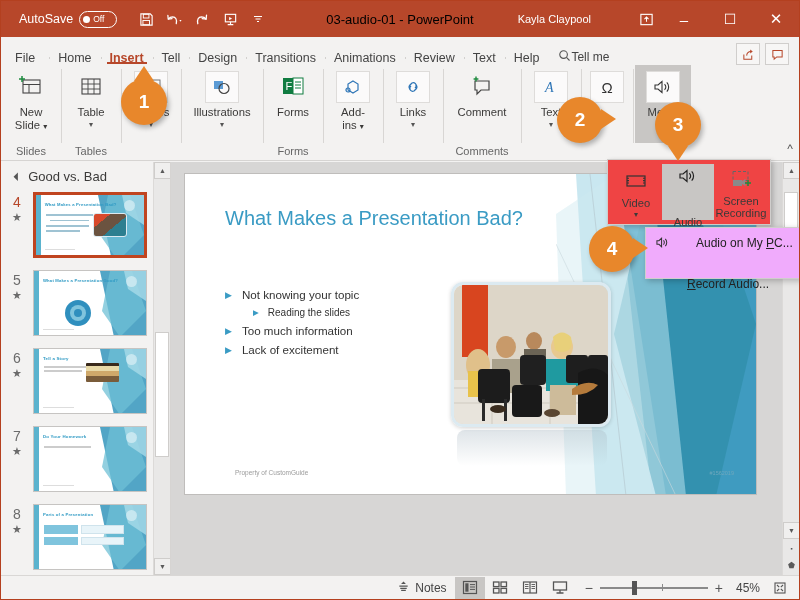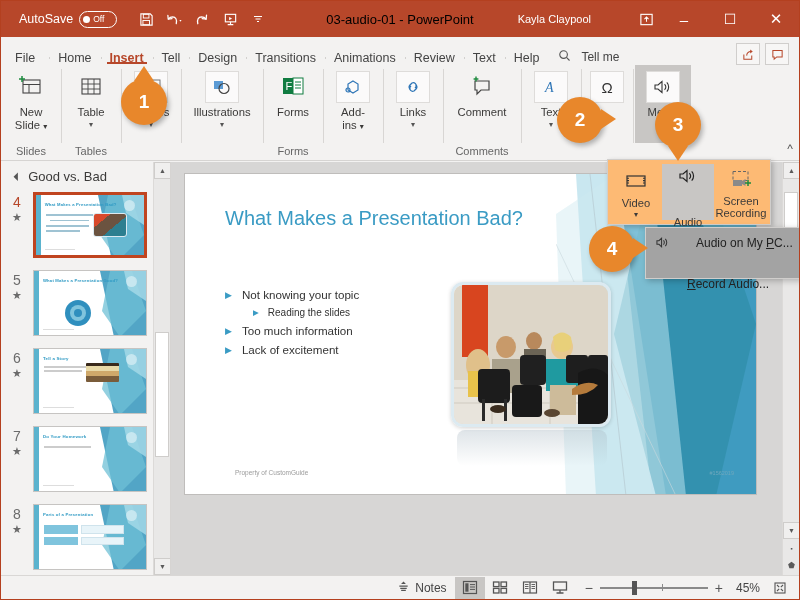--- a/index.html
+++ b/index.html
@@ -55,21 +55,21 @@
     color:#444; position:relative; white-space:nowrap;
   }
   .tab + .tab::before {
     content:""; position:absolute; left:0; top:6px; bottom:6px; width:1px; background:#d2d0ce;
   }
   .tab.file { color:#444; padding:0 14px; }
   .tab.active { color:#b7472a; font-weight:600; }
   .tab.active::after {
     content:""; position:absolute; left:6px; right:6px; bottom:1px; height:2.5px; background:#b7472a;
   }
-  .tellme { display:flex; align-items:center; gap:10px; padding:0 10px; color:#444; }
+  .tellme { display:flex; align-items:center; gap:0; padding:0 10px; color:#444; }
   .tab-right { margin-left:auto; display:flex; align-items:center; gap:5px; padding-right:10px; }
   .sqbtn {
     width:24px;height:22px;border:1px solid #d0cecc; background:#f7f6f5;
     display:flex;align-items:center;justify-content:center; color:#b7472a;
   }
 
   
   .ribbon {
     height:96px; background:#f3f2f1; border-bottom:1px solid #d6d4d2;
     display:flex; position:relative; align-items:stretch;
@@ -98,34 +98,34 @@
   .rbtn .cap { display:block;text-align:right; }
   .rbtn .caret { font-size:8px; line-height:8px; margin-top:2px; color:#555; }
   .rbtn.highlight { background:#c8c6c4; }
   .ribbon-collapse {
     position:absolute; right:6px; bottom:4px; color:#555; font-size:12px;
   }
 
   
   .media-menu {
     position:absolute; left:606px; top:158px; width:164px; height:66px;
-    background:#fdba74; border:1px solid #d0cecc; box-shadow:2px 2px 5px rgba(0,0,0,.22);
+    background:#ef4444; border:1px solid #d0cecc; box-shadow:2px 2px 5px rgba(0,0,0,.22);
     display:flex; z-index:40; padding:4px 2px;
   }
   .mm-item {
     width:52px; display:flex; flex-direction:column; align-items:center;
     font-size:11.2px; color:#3b3a39; padding-top:3px; text-align:center; line-height:1.12;
   }
   .mm-item.sel { background:#c8c6c4;gap:29px; }
   .mm-item .ico { width:32px;height:28px;display:flex;align-items:center;justify-content:center;margin-bottom:2px;}
   .mm-item .caret { font-size:8px; margin-top:1px; }
 
   .audio-menu {
     position:absolute; left:644px; top:226px; width:156px; height:52px;
-    background:#a3a3a3; border:1px solid #d0cecc; box-shadow:2px 2px 6px rgba(0,0,0,.24);
+    background:#f0abfc; border:1px solid #d0cecc; box-shadow:2px 2px 6px rgba(0,0,0,.24);
     z-index:45; padding:3px 0;
   }
   .am-item {
     height:23px; display:flex; align-items:center; font-size:12px; color:#222;
     padding-left:7px; gap:9px;
   }
   .am-icon { width:18px; display:flex; justify-content:center; color:#444; }
   .am-item .txt { padding-left:16px; }
   .am-item.noicon .txt { padding-left:34px;margin-top:36px; }
   u { text-decoration:underline; }

